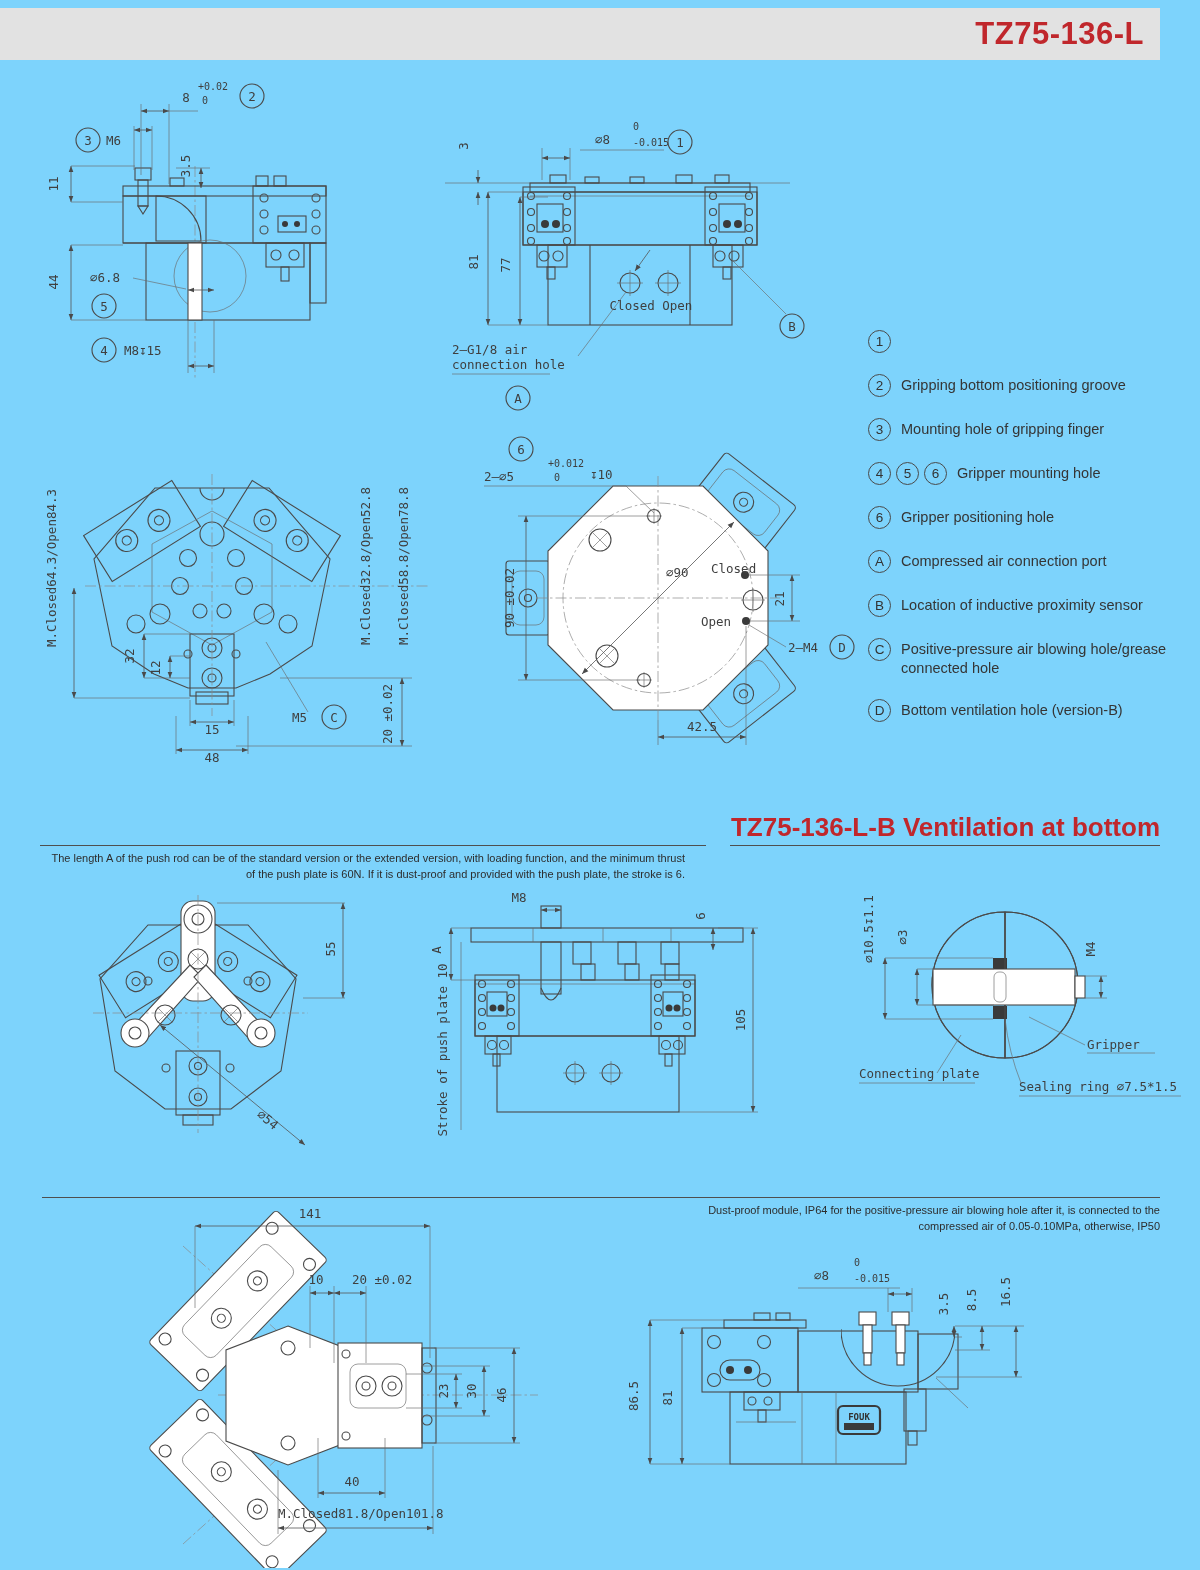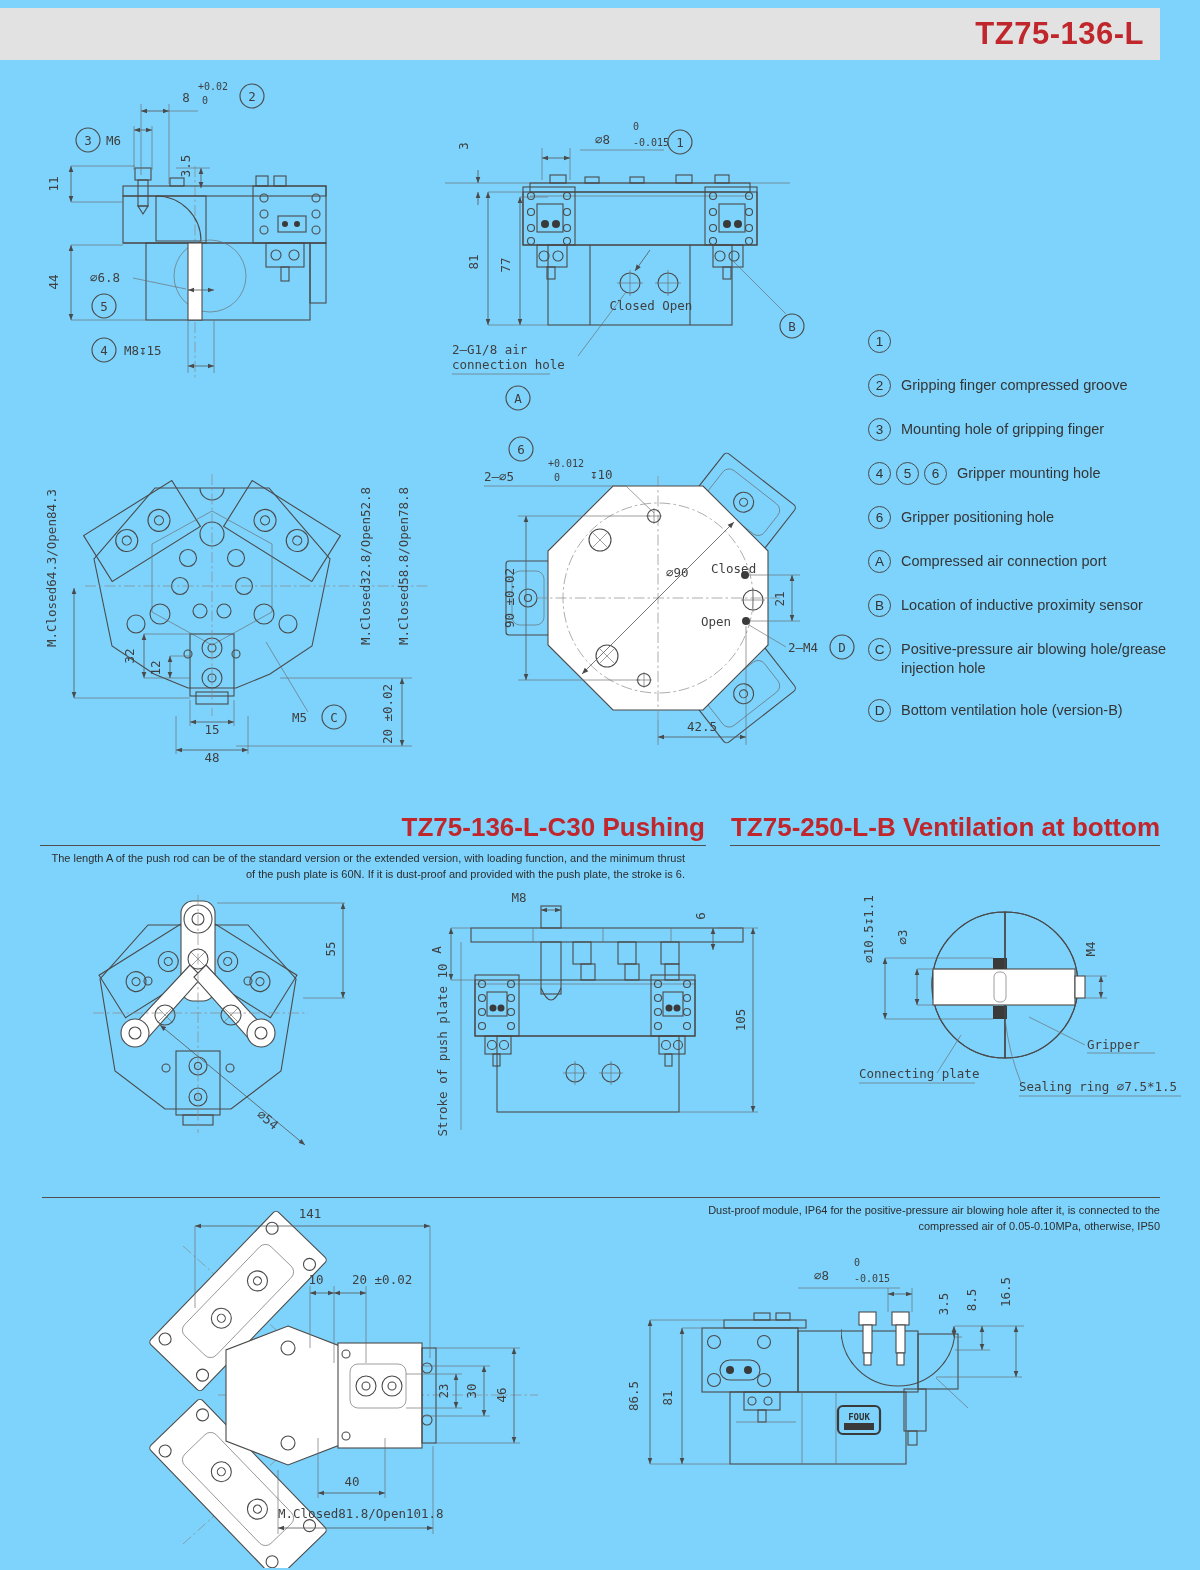--- a/index.html
+++ b/index.html
@@ -219,21 +219,21 @@
   <div id="legend" class="abs">
     <div class="lg-row">
       <span class="lg-keys">
           <span class="lg-balloon">1</span>
         </span>
     </div>
     <div class="lg-row">
       <span class="lg-keys">
           <span class="lg-balloon">2</span>
         </span>
-      <span class="lg-text">Gripping finger compressed groove</span>
+      <span class="lg-text">Gripping bottom positioning groove</span>
     </div>
     <div class="lg-row">
       <span class="lg-keys">
           <span class="lg-balloon">3</span>
         </span>
       <span class="lg-text">Mounting hole of gripping finger</span>
     </div>
     <div class="lg-row">
       <span class="lg-keys">
         <span class="lg-balloon">4</span>
@@ -257,21 +257,21 @@
     <div class="lg-row">
       <span class="lg-keys">
           <span class="lg-balloon">B</span>
         </span>
       <span class="lg-text">Location of inductive proximity sensor</span>
     </div>
     <div class="lg-row">
       <span class="lg-keys">
           <span class="lg-balloon">C</span>
         </span>
-      <span class="lg-text">Positive-pressure air blowing hole/grease injection hole</span>
+      <span class="lg-text">Positive-pressure air blowing hole/grease connected hole</span>
     </div>
     <div class="lg-row">
       <span class="lg-keys">
           <span class="lg-balloon">D</span>
         </span>
       <span class="lg-text">Bottom ventilation hole (version-B)</span>
     </div>
   </div>
 
   <div class="abs" style="left:40px;top:416px">
@@ -426,23 +426,22 @@
       <line class="dl" x1="68" y1="93" x2="68" y2="257" marker-start="url(#a5)" marker-end="url(#a5)"></line>
       <text transform="rotate(-90 56 175)" class="mid" x="56" y="175">90 ±0.02</text>
       <line class="thin" x1="200" y1="297" x2="200" y2="322"></line>
           <line class="thin" x1="288" y1="203" x2="288" y2="322"></line>
       <line class="dl" x1="200" y1="314" x2="288" y2="314" marker-start="url(#a5)" marker-end="url(#a5)"></line>
       <text class="mid" x="244" y="308">42.5</text>
     </g>
   </svg>
   </div>
 
-  <div class="abs sec-title" style="left:40px;top:812px;width:665px">TZ75-136-L-C30 Pushing</div>
   <div class="abs rule" style="left:40px;top:845px;width:666px"></div>
-  <div class="abs sec-title" style="left:700px;top:812px;width:460px">TZ75-250-L-B Ventilation at bottom</div>
+  <div class="abs sec-title" style="left:700px;top:812px;width:460px">TZ75-136-L-B Ventilation at bottom</div>
   <div class="abs rule" style="left:730px;top:845px;width:430px"></div>
   <div class="abs para" style="left:45px;top:851px;width:640px">The length A of the push rod can be of the standard version or the extended version, with loading function, and the minimum thrust of the push plate is 60N. If it is dust-proof and provided with the push plate, the stroke is 6.</div>
 
   <div class="abs" style="left:53px;top:883px">
   <svg width="345" height="292" viewBox="0 0 345 292">
     <defs>
       <marker id="a6" viewBox="0 0 10 10" refX="9" refY="5" markerWidth="9" markerHeight="9" orient="auto-start-reverse">
             <path d="M0,1.5 L9,5 L0,8.5 Z" fill="#4a4a4a"></path>
           </marker>
     </defs>

